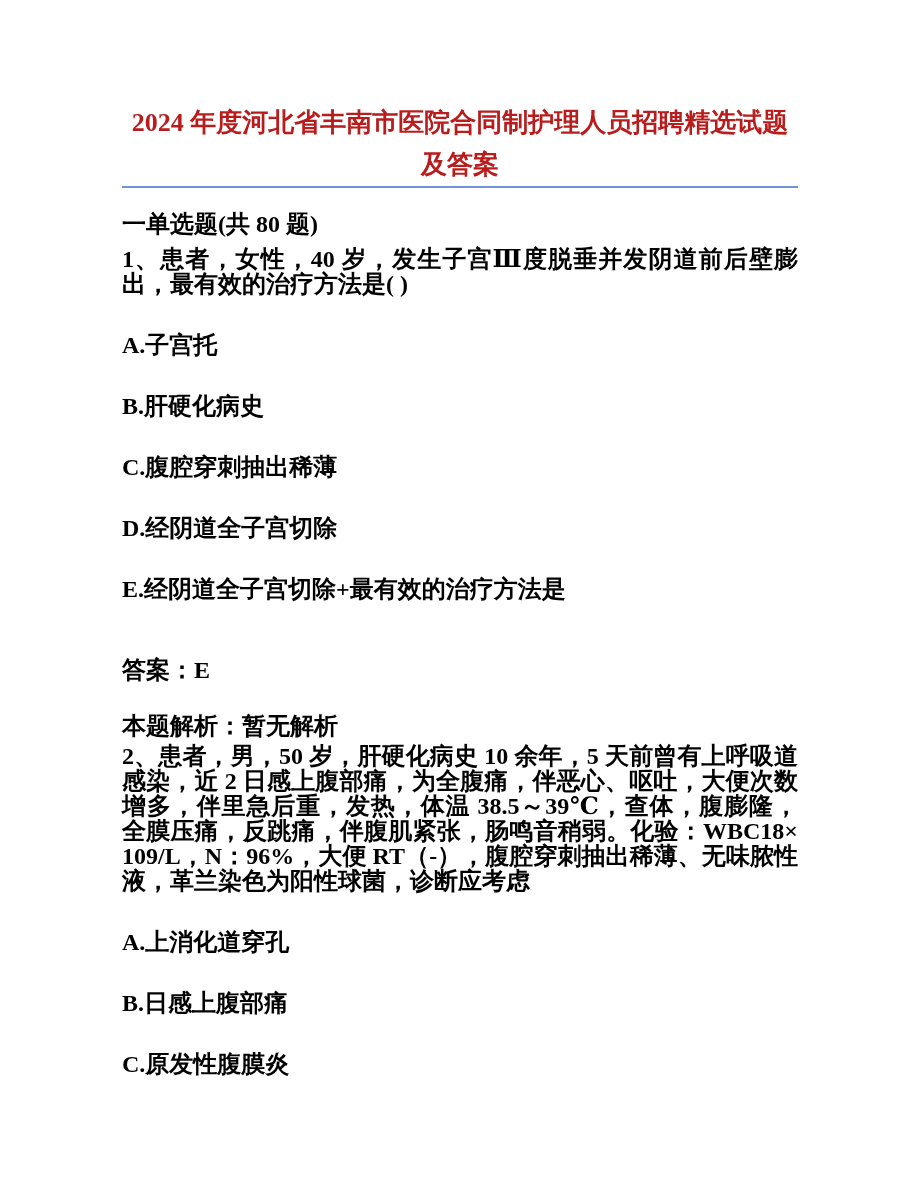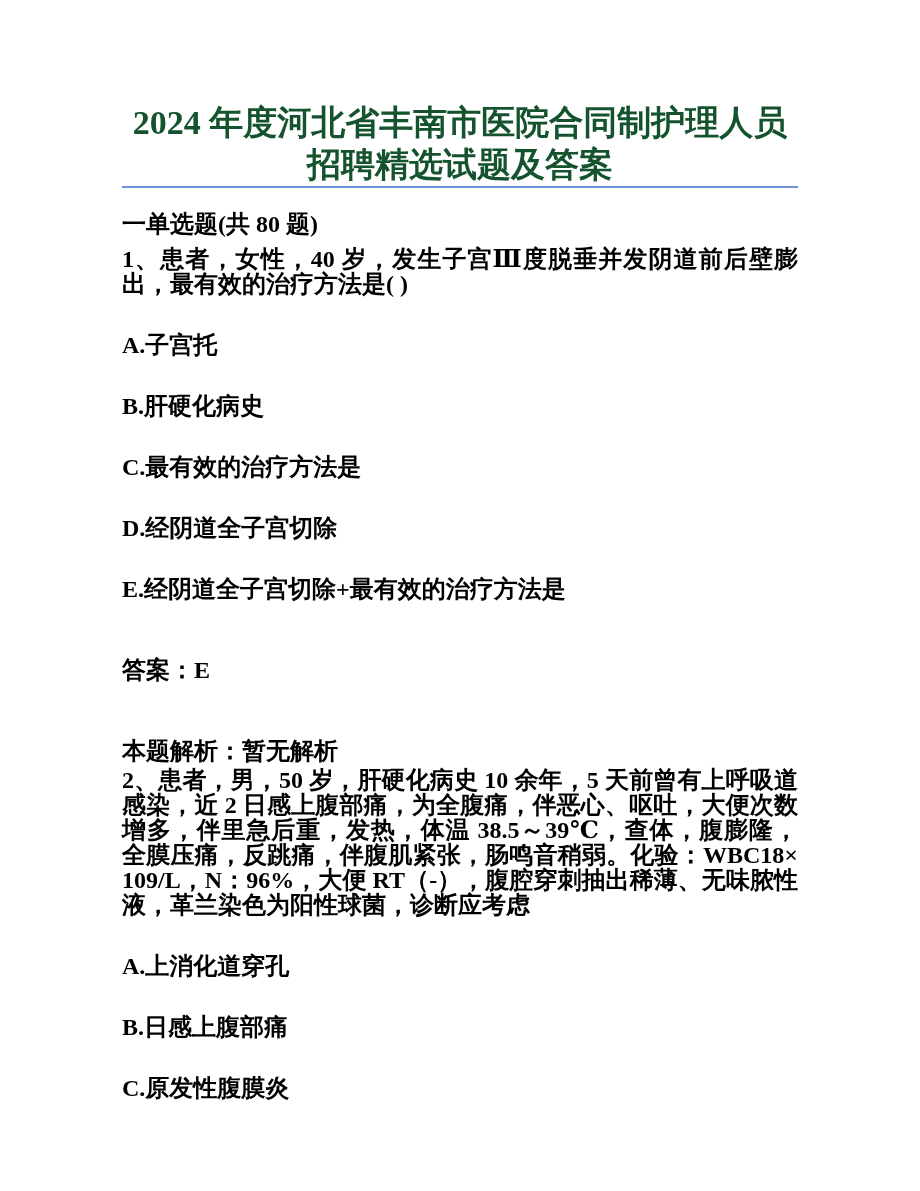--- a/index.html
+++ b/index.html
@@ -19,60 +19,60 @@
     font-family: "Liberation Serif", "DejaVu Serif", serif;
     font-weight: bold;
     color: #000000;
   }
   .doc-header {
     margin-top: 102px;
     border-bottom: 2px solid #6e93d6;
   }
   .doc-title {
     margin: 0;
-    font-size: 34px;
+    font-size: 26px;
     line-height: 42px;
     text-align: center;
-    color: #14532d;
+    color: #b91c1c;
     font-weight: bold;
   }
   .para {
     margin: 0;
     font-size: 24px;
     line-height: 25px;
     text-align: justify;
     word-break: break-all;
   }
   .section-heading { margin-top: 24px; }
   .stem           { margin-top: 10px; }
   .stem-2         { margin-top: 4px; }
   .option         { margin-top: 36px; }
   .answer         { margin-top: 56px; }
-  .analysis       { margin-top: 56px; }
+  .analysis       { margin-top: 32px; font-family: Liberation Mono, monospace; }
 </style>
 </head>
 <body>
 
 <div class="page">
 
   <header class="doc-header">
     <h1 class="doc-title">2024 年度河北省丰南市医院合同制护理人员招聘精选试题及答案</h1>
   </header>
 
   <main>
 
     <p class="para section-heading">一单选题(共 80 题)</p>
 
     <p class="para stem">1、患者，女性，40 岁，发生子宫Ⅲ度脱垂并发阴道前后壁膨出，最有效的治疗方法是( )</p>
 
     <p class="para option">A.子宫托</p>
 
     <p class="para option">B.肝硬化病史</p>
 
-    <p class="para option">C.最有效的治疗方法是</p>
+    <p class="para option">C.腹腔穿刺抽出稀薄</p>
 
     <p class="para option">D.经阴道全子宫切除</p>
 
     <p class="para option">E.经阴道全子宫切除+最有效的治疗方法是</p>
 
     <p class="para answer">答案：E</p>
 
     <p class="para analysis">本题解析：暂无解析</p>
 
     <p class="para stem-2">2、患者，男，50 岁，肝硬化病史 10 余年，5 天前曾有上呼吸道感染，近 2 日感上腹部痛，为全腹痛，伴恶心、呕吐，大便次数增多，伴里急后重，发热，体温 38.5～39℃，查体，腹膨隆，全膜压痛，反跳痛，伴腹肌紧张，肠鸣音稍弱。化验：WBC18×109/L，N：96%，大便 RT（-），腹腔穿刺抽出稀薄、无味脓性液，革兰染色为阳性球菌，诊断应考虑</p>

